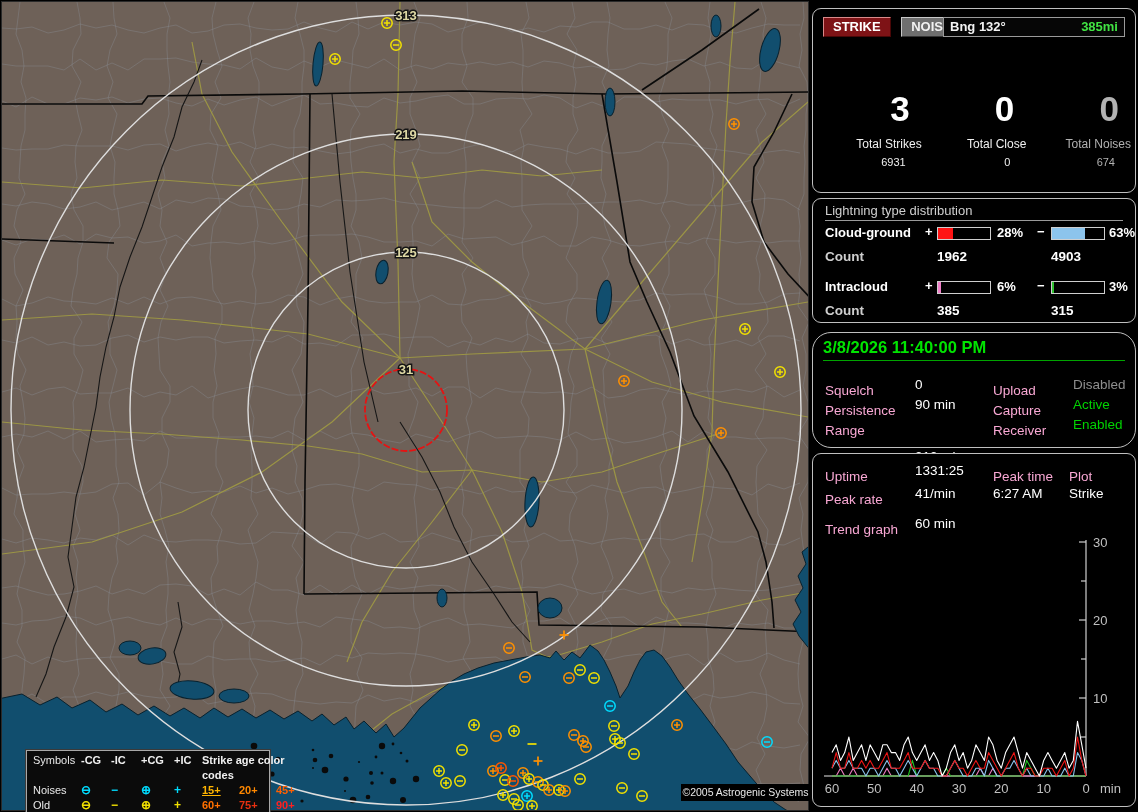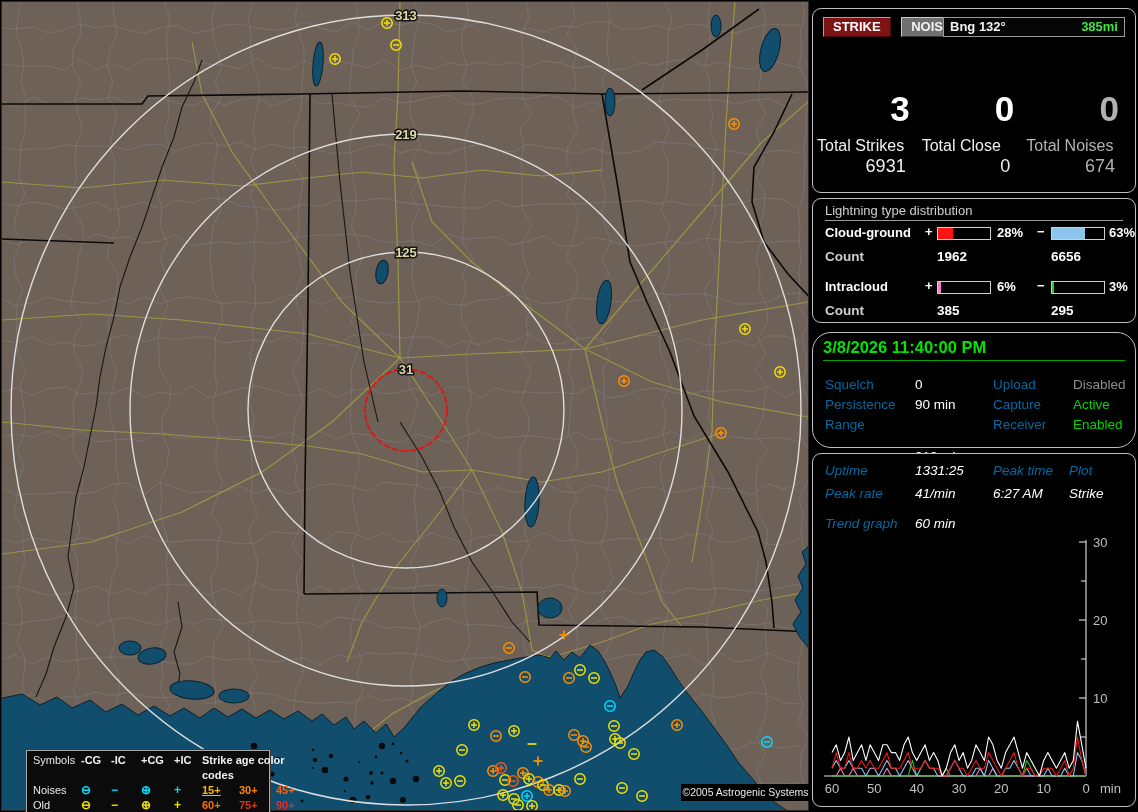--- a/index.html
+++ b/index.html
@@ -10,47 +10,47 @@
   #legend{position:absolute;left:26px;top:750px;width:232px;background:#0b0b0b;border:1px solid #a8a8a8;outline:1px solid #3a3a3a;padding:2px 4px 3px 6px;z-index:5;}
   .lg-grid{display:grid;grid-template-columns:48px 30px 30px 33px 28px 37px 37px 33px;line-height:15px;font-size:11px;color:#e8e8e8;}
   .lg-head{font-weight:bold;color:#f0f0f0;}
   .lg-sym{font-size:12px;text-align:left;}
   #copybar{position:absolute;left:681px;top:784px;width:129px;height:17px;background:#000;color:#e8e8e8;font-size:10.5px;line-height:17px;text-align:center;z-index:5;}
   
   .pbox{position:absolute;left:812px;width:322px;background:#000;border:1px solid #bfbfbf;border-radius:9px;}
   #boxA{top:8px;height:183px;}
   #boxB{top:198px;height:123px;}
   #boxC{top:332px;height:114px;border-radius:19px;}
-  #boxD{top:453px;height:352px;font-style:italic;}
+  #boxD{top:453px;height:352px;}
   .btn{display:inline-block;font-weight:bold;font-size:13px;color:#fff;padding:1px 9px 2px 9px;margin-right:6px;
        border-top:1px solid #c9c9c9;border-left:1px solid #c9c9c9;border-right:1px solid #3c3c3c;border-bottom:1px solid #3c3c3c;}
   #strikeBtn{background:#7e1316;border-color:#d98a8a #4a0707 #4a0707 #d98a8a;}
   #noiseBtn{background:#6f6f6f;border-color:#c9c9c9 #343434 #343434 #c9c9c9;color:#f2f2f2;}
   #bngBox{position:absolute;right:10px;top:8px;width:168px;height:18px;border:1px solid #9a9a9a;background:#060606;
           font-size:13px;font-weight:bold;line-height:18px;padding:0 6px;}
   #bngLabel{color:#f2f2f2;}
   #bngRange{color:#41e243;float:right;}
   .cols3{position:absolute;left:4px;right:4px;display:grid;grid-template-columns:1fr 1fr 1fr;}
   .chip{display:inline-block;background:#6a6a6a;color:#fff;font-size:12.5px;padding:0px 7px 1px 7px;border:1px solid #9e9e9e;}
   .bignum{font-size:35px;font-weight:bold;color:#fff;text-align:right;padding-right:12px;line-height:36px;}
-  .totlab{font-size:16px;color:#f0f0f0;text-align:left;}
-  .totval{font-size:18px;color:#f0f0f0;text-align:right;padding-right:16px;}
+  .totlab{font-size:12px;color:#f0f0f0;text-align:right;}
+  .totval{font-size:11px;color:#f0f0f0;text-align:right;padding-right:16px;}
   .dimtx{color:#b2b2b2 !important;}
   #distTitle{position:absolute;left:12px;top:4px;right:12px;color:#cfcfcf;font-size:13px;border-bottom:1px solid #9a9a9a;padding-bottom:2px;}
   .drow{position:absolute;left:12px;right:8px;height:16px;font-size:13px;font-weight:bold;color:#fff;}
   .dlabel{position:absolute;left:0;top:0;}
   .dsign{position:absolute;top:-1px;font-weight:bold;}
   .dbar{position:absolute;top:2px;width:52px;height:11px;border:1px solid #cfcfcf;background:#000;}
   .dbar > div{height:100%;}
   .dpct{position:absolute;top:0;}
   .crow{position:absolute;left:12px;right:8px;font-size:13.5px;font-weight:bold;color:#cfcfcf;}
   .cval{position:absolute;top:0;color:#fff;}
   #dateHdr{position:absolute;left:10px;top:5px;right:10px;color:#00e400;font-size:16.5px;font-weight:bold;border-bottom:1px solid #00a400;padding-bottom:3px;}
   .srow{position:absolute;left:12px;right:8px;font-size:13.5px;}
-  .sl{position:absolute;color:#0369a1;} .sv{position:absolute;color:#fff;}
+  .sl{position:absolute;color:#f9a8d4;margin-top:6px;} .sv{position:absolute;color:#fff;}
   .green{color:#00d400 !important;} .gray{color:#8f8f8f !important;}
   #trendSvg{position:absolute;left:816px;top:532px;width:318px;height:272px;}
   text{font-family:"Liberation Sans",sans-serif;}
 </style>
 </head>
 <body>
 
 <div id="stage">
 
   <svg id="map" viewBox="0 0 806 808">
@@ -371,21 +371,21 @@
         <span class="lg-head">-IC</span>
         <span class="lg-head">+CG</span>
         <span class="lg-head">+IC</span>
         <span class="lg-head" style="grid-column: 6 / span 3;">Strike age color codes</span>
         <span>Noises</span>
         <span class="lg-sym" style="color: rgb(0, 220, 255); font-weight: bold;">⊖</span>
         <span class="lg-sym" style="color: rgb(0, 220, 255); font-weight: bold;">−</span>
         <span class="lg-sym" style="color: rgb(0, 220, 255); font-weight: bold;">⊕</span>
         <span class="lg-sym" style="color: rgb(0, 220, 255); font-weight: bold;">+</span>
         <span style="color: rgb(255, 180, 0); font-weight: bold; text-decoration: underline;">15+</span>
-        <span style="color: rgb(255, 136, 0); font-weight: bold;">30+</span>
+        <span style="color: rgb(255, 136, 0); font-weight: bold;">20+</span>
         <span style="color: rgb(255, 95, 0); font-weight: bold;">45+</span>
         <span>Old</span>
         <span class="lg-sym" style="color: rgb(242, 225, 0); font-weight: bold;">⊖</span>
         <span class="lg-sym" style="color: rgb(242, 225, 0); font-weight: bold;">−</span>
         <span class="lg-sym" style="color: rgb(242, 225, 0); font-weight: bold;">⊕</span>
         <span class="lg-sym" style="color: rgb(242, 225, 0); font-weight: bold;">+</span>
         <span style="color: rgb(255, 112, 0); font-weight: bold;">60+</span>
         <span style="color: rgb(232, 48, 16); font-weight: bold;">75+</span>
         <span style="color: rgb(255, 32, 32); font-weight: bold;">90+</span>
       </div>
@@ -428,35 +428,35 @@
           <span class="dbar" style="left: 112px;">
             <div style="width: 28%; background: rgb(255, 20, 20);"></div>
           </span>
           <span class="dpct" style="left: 172px;">28%</span>
           <span class="dsign" style="left: 212px;">−</span>
           <span class="dbar" style="left: 226px;">
             <div style="width: 63%; background: rgb(140, 196, 236);"></div>
           </span>
           <span class="dpct" style="left: 284px;">63%</span>
         </div>
-        <div class="crow" style="top: 50px;"><span>Count</span><span class="cval" style="left: 112px;">1962</span><span class="cval" style="left: 226px;">6656</span></div>
+        <div class="crow" style="top: 50px;"><span>Count</span><span class="cval" style="left: 112px;">1962</span><span class="cval" style="left: 226px;">4903</span></div>
         <div class="drow" style="top: 80px;">
           <span class="dlabel">Intracloud</span>
           <span class="dsign" style="left: 100px;">+</span>
           <span class="dbar" style="left: 112px;">
             <div style="width: 6%; background: rgb(240, 128, 200);"></div>
           </span>
           <span class="dpct" style="left: 172px;">6%</span>
           <span class="dsign" style="left: 212px;">−</span>
           <span class="dbar" style="left: 226px;">
             <div style="width: 3%; background: rgb(48, 192, 48);"></div>
           </span>
           <span class="dpct" style="left: 284px;">3%</span>
         </div>
-        <div class="crow" style="top: 104px;"><span>Count</span><span class="cval" style="left: 112px;">385</span><span class="cval" style="left: 226px;">295</span></div>
+        <div class="crow" style="top: 104px;"><span>Count</span><span class="cval" style="left: 112px;">385</span><span class="cval" style="left: 226px;">315</span></div>
       </div>
   </div>
 
   <div class="pbox" id="boxC">
     <div id="dateHdr">3/8/2026 11:40:00 PM</div>
     <div id="statusBody">
         <div class="srow" style="top: 44px;">
           <span class="sl" style="left: 0px;">Squelch</span>
           <span class="sv" style="left: 90px;">0</span>
           <span class="sl" style="left: 168px;">Upload</span>

